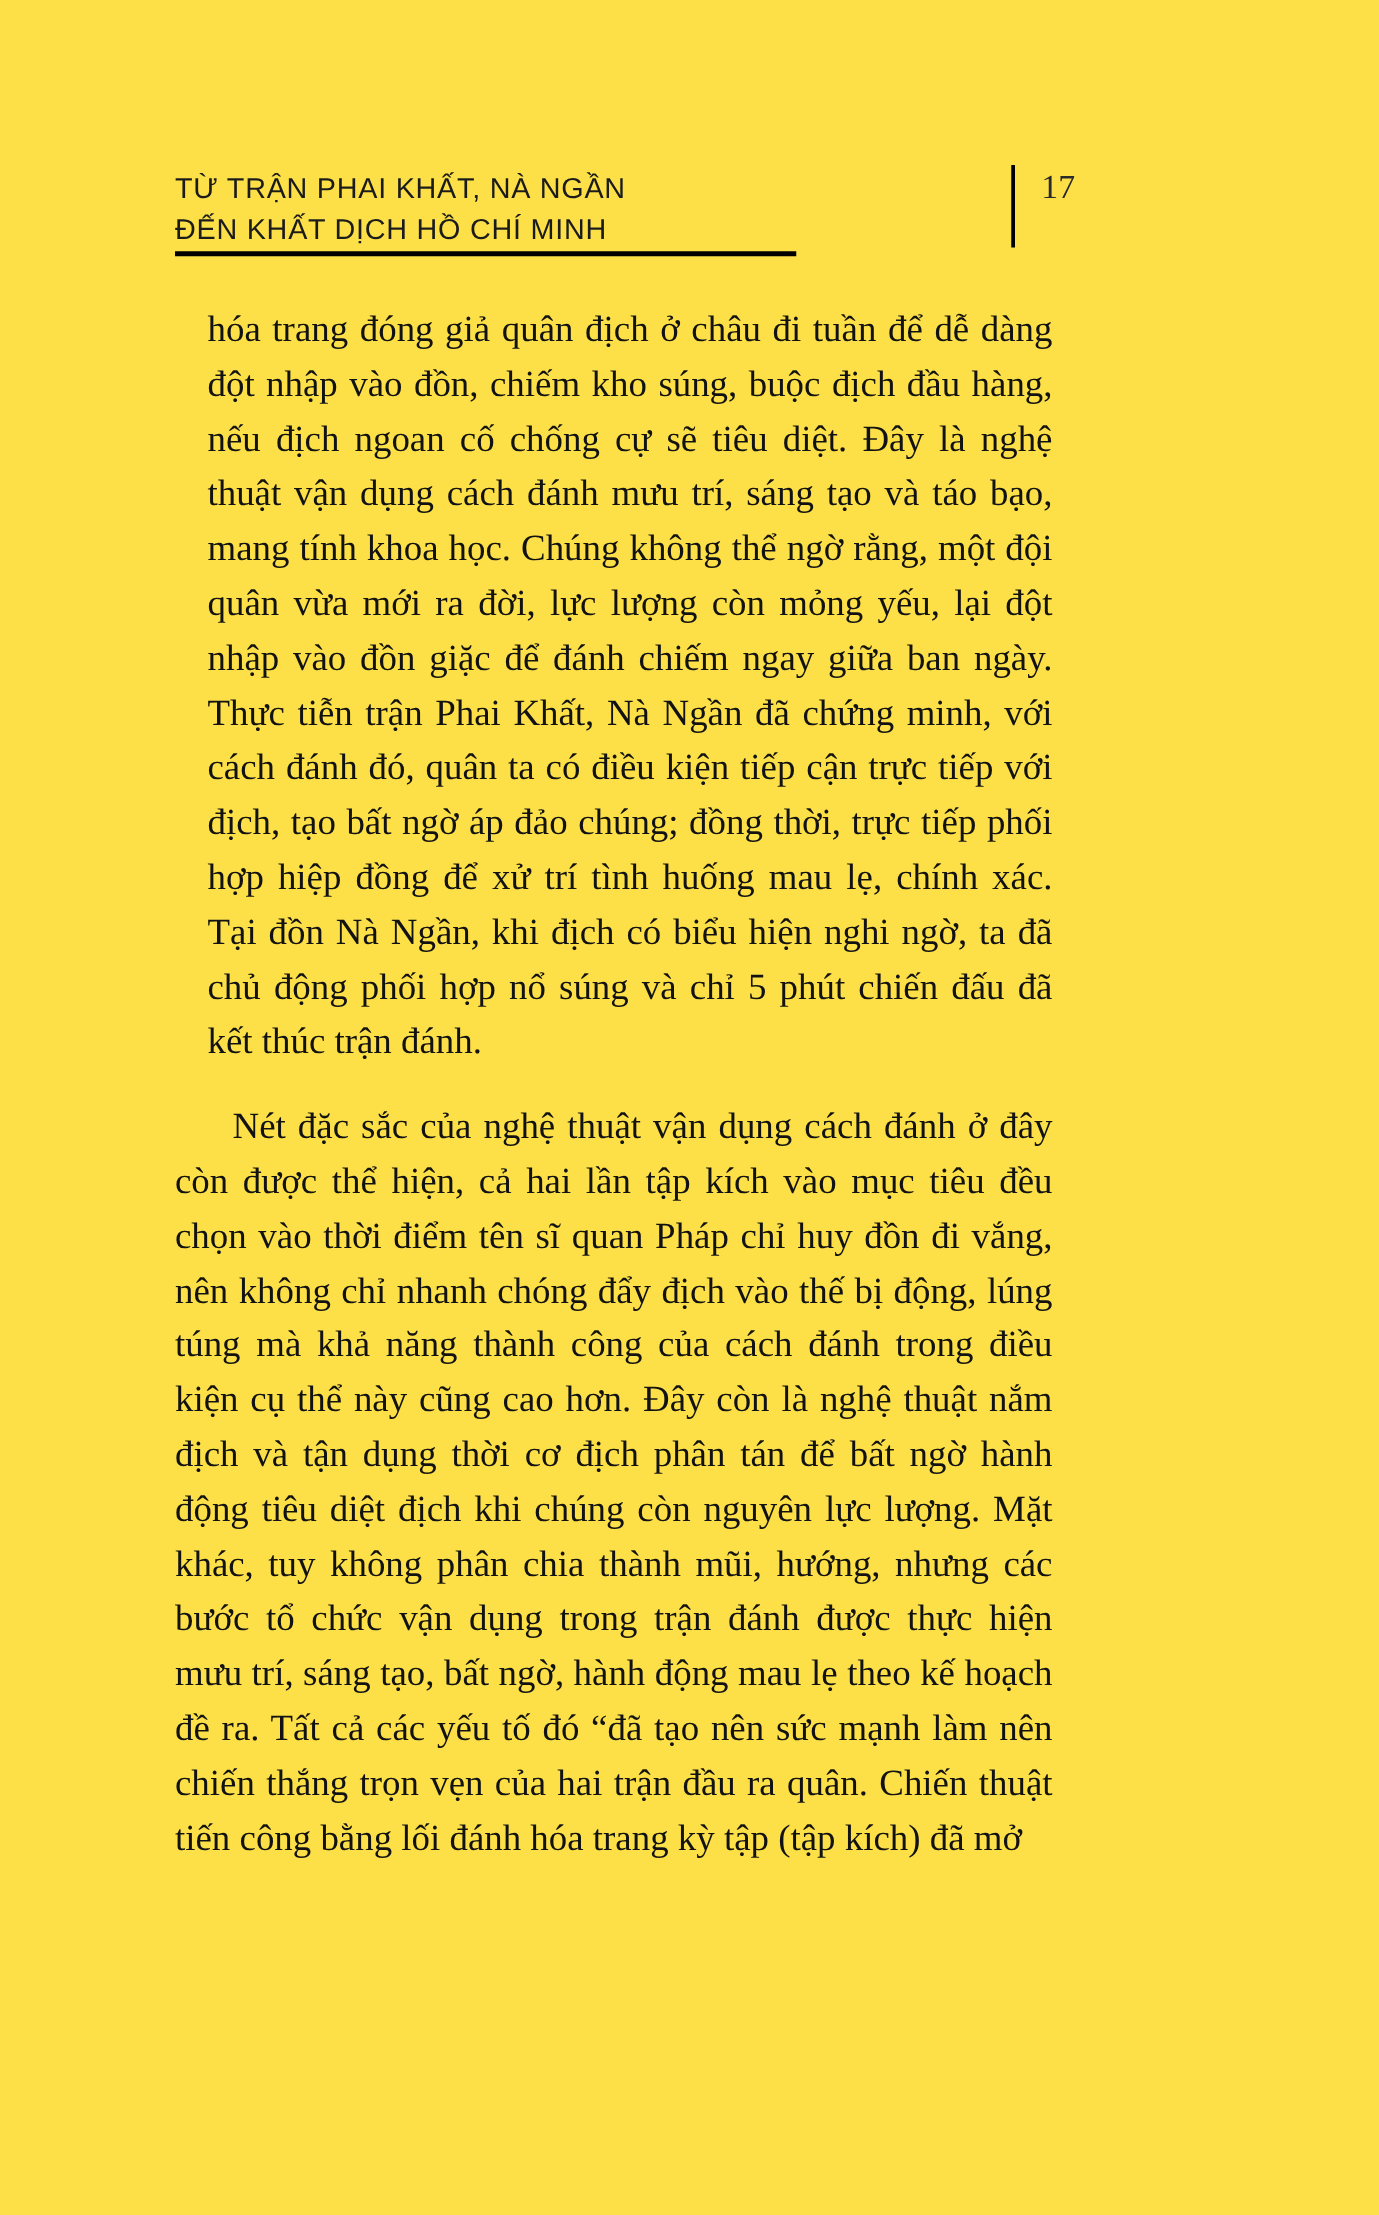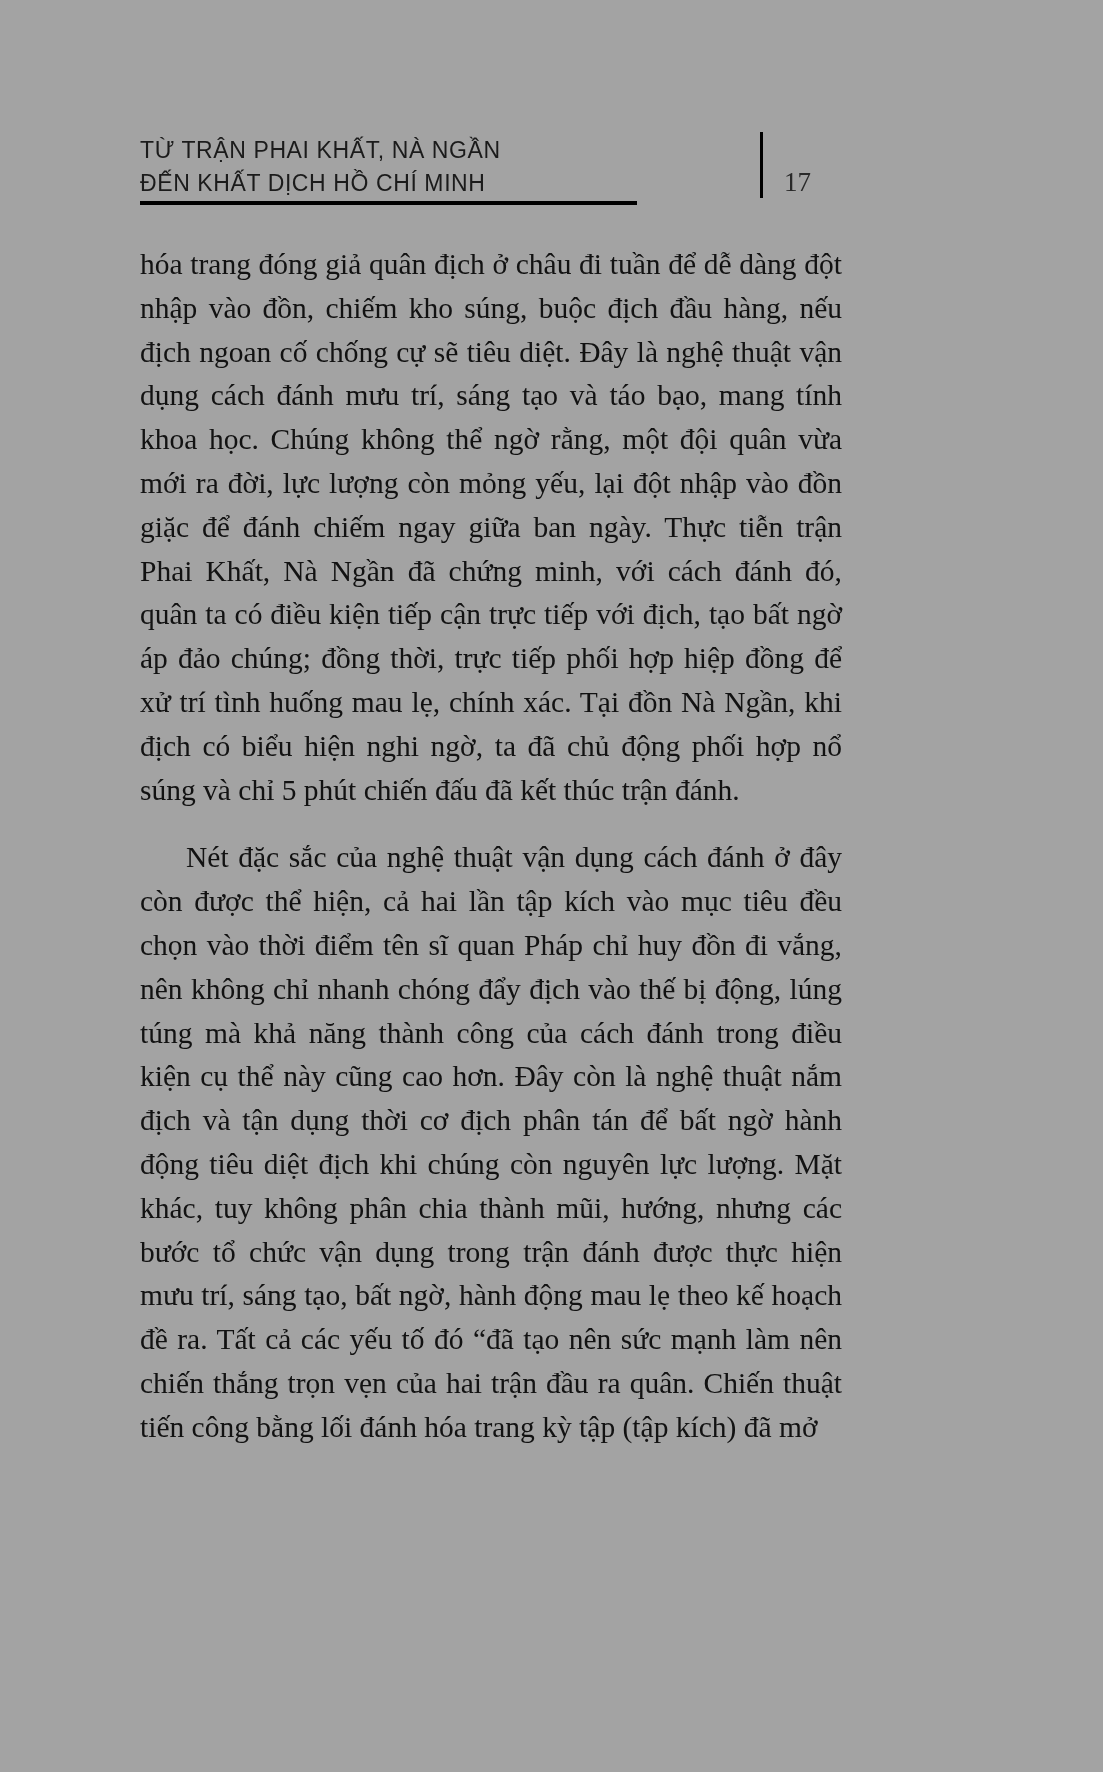--- a/index.html
+++ b/index.html
@@ -1,21 +1,21 @@
 <!DOCTYPE html>
 <html><head>
 <meta charset="utf-8">
 <style>
   * { margin: 0; padding: 0; box-sizing: border-box; }
   html, body { background: #ffffff; }
   .page {
     position: relative;
     width: 1103px;
     height: 1772px;
-    background: #a3a3a3;
+    background: #fde047;
     overflow: hidden;
   }
   .header {
     position: absolute;
     left: 140px;
     top: 134px;
     width: 703px;
   }
   .running-head {
     font-family: "Liberation Sans", sans-serif;
@@ -28,24 +28,24 @@
   .header-rule {
     position: absolute;
     left: 140px;
     top: 201px;
     width: 497px;
     height: 4px;
     background: #000000;
   }
   .pagenum-wrap {
     position: absolute;
-    left: 760px;
+    left: 809px;
     top: 132px;
     display: flex;
-    align-items: flex-end;
+    align-items: flex-start;
   }
   .vbar {
     width: 3px;
     height: 66px;
     background: #000000;
     margin-right: 21px;
   }
   .page-number {
     font-family: "Liberation Serif", serif;
     font-size: 27px;
@@ -58,20 +58,21 @@
     top: 243px;
     width: 702px;
     font-family: "Liberation Serif", serif;
     font-size: 29.5px;
     line-height: 43.8px;
     color: #121212;
     text-align: justify;
   }
   .content p.para-first {
     text-indent: 0;
+    margin-left: 26px;
   }
   .content p.para-indent {
     text-indent: 46px;
     margin-top: 24px;
   }
 </style>
 </head>
 <body>
 
 <div class="page">

